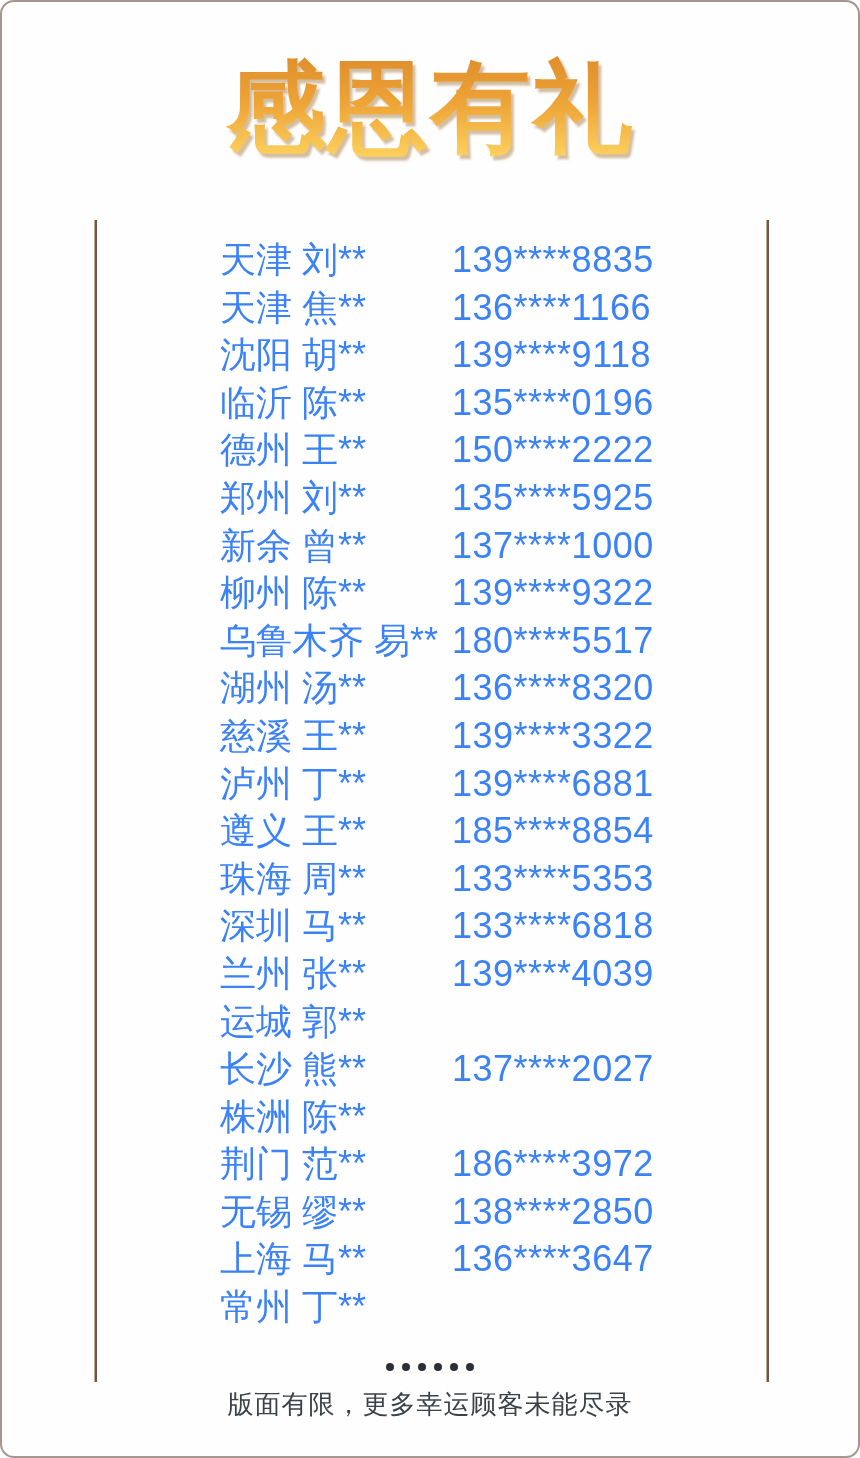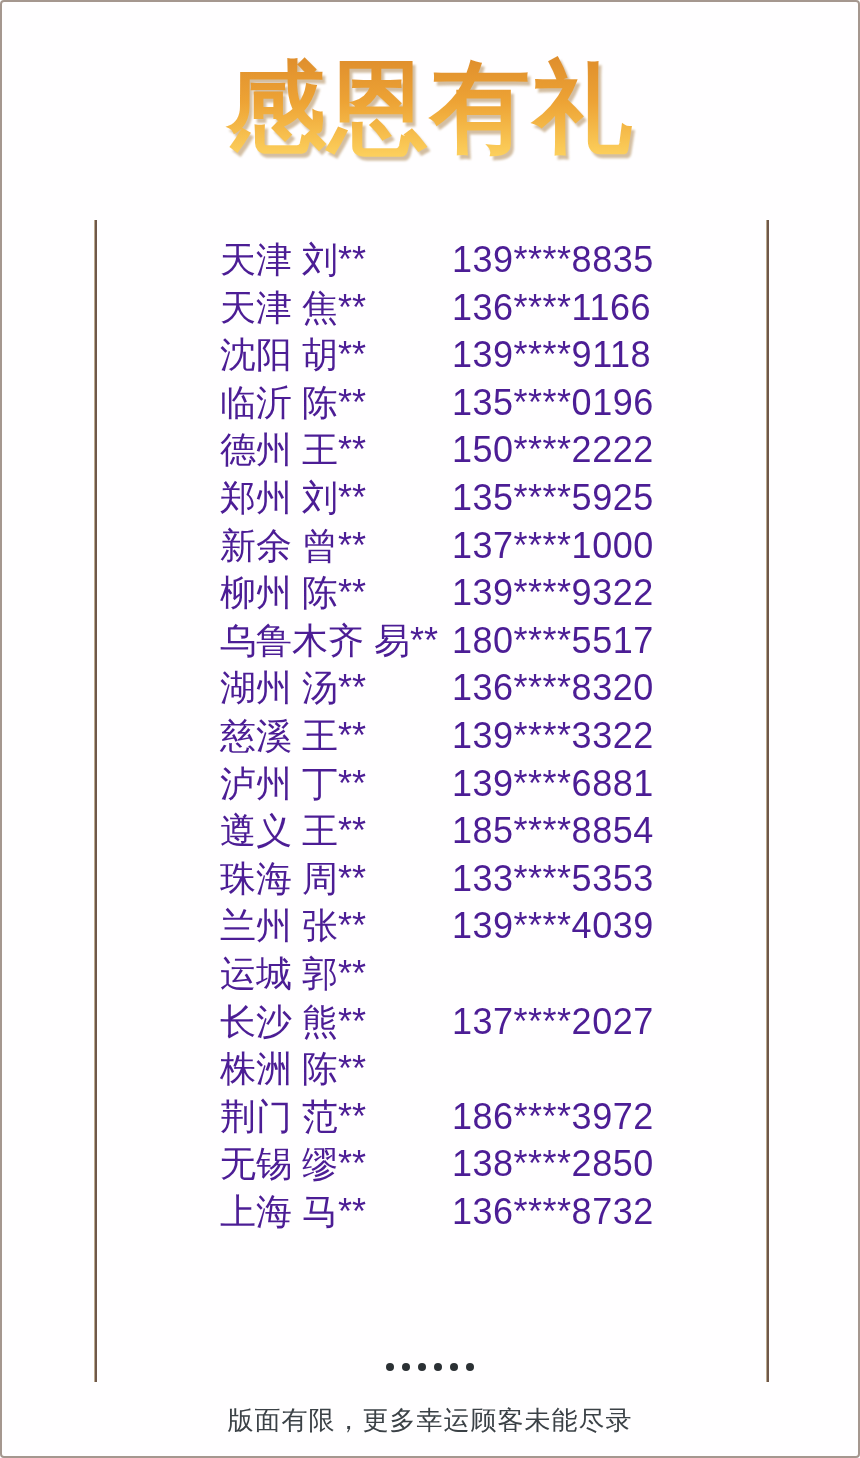--- a/index.html
+++ b/index.html
@@ -7,21 +7,21 @@
     padding: 0;
     background: #ffffff;
     font-family: "Liberation Sans", "DejaVu Sans", sans-serif;
   }
   .poster {
     position: relative;
     width: 856px;
     height: 1454px;
     margin: 0;
     border: 2px solid #a5978f;
-    border-radius: 4px;
+    border-radius: 14px;
     background: #fffeff;
     overflow: hidden;
   }
   
   .title {
     position: absolute;
     top: 48px;
     left: 0;
     width: 100%;
     text-align: center;
@@ -52,21 +52,21 @@
     position: absolute;
     top: 234px;
     left: 218px;
     width: 560px;
   }
   .row {
     position: relative;
     height: 47.6px;
     line-height: 47.6px;
     white-space: nowrap;
-    color: #4c1d95;
+    color: #3b82f6;
   }
   .row .name {
     position: absolute;
     left: 0;
     font-size: 36px;
   }
   .row .phone {
     position: absolute;
     left: 232px;
     font-size: 36px;
@@ -91,21 +91,20 @@
   
   .footnote {
     position: absolute;
     top: 1385px;
     left: 0;
     width: 100%;
     text-align: center;
     font-size: 26px;
     color: #3b4146;
     letter-spacing: 1px;
-    margin-top: 16px;
   }
 </style>
 </head>
 <body>
 
 <div class="poster">
 
   <h1 class="title">感恩有礼</h1>
 
   <div class="vline left"></div>
@@ -175,20 +174,24 @@
   <div class="row">
     <span class="name">遵义 王**</span>
     <span class="phone">185****8854</span>
   </div>
 
   <div class="row">
     <span class="name">珠海 周**</span>
     <span class="phone">133****5353</span>
   </div>
 
+  <div class="row">
+    <span class="name">深圳 马**</span>
+    <span class="phone">133****6818</span>
+  </div>
 
   <div class="row">
     <span class="name">兰州 张**</span>
     <span class="phone">139****4039</span>
   </div>
 
   <div class="row">
     <span class="name">运城 郭**</span>
   </div>
 
@@ -206,24 +209,25 @@
     <span class="phone">186****3972</span>
   </div>
 
   <div class="row">
     <span class="name">无锡 缪**</span>
     <span class="phone">138****2850</span>
   </div>
 
   <div class="row">
     <span class="name">上海 马**</span>
-    <span class="phone">136****8732</span>
-  </div>
-
-  <div class="row">
+    <span class="phone">136****3647</span>
+  </div>
+
+  <div class="row">
+    <span class="name">常州 丁**</span>
   </div>
 </div>
 
   <div class="dots">
       <span class="dot"></span>
       <span class="dot"></span>
       <span class="dot"></span>
       <span class="dot"></span>
       <span class="dot"></span>
       <span class="dot"></span>

